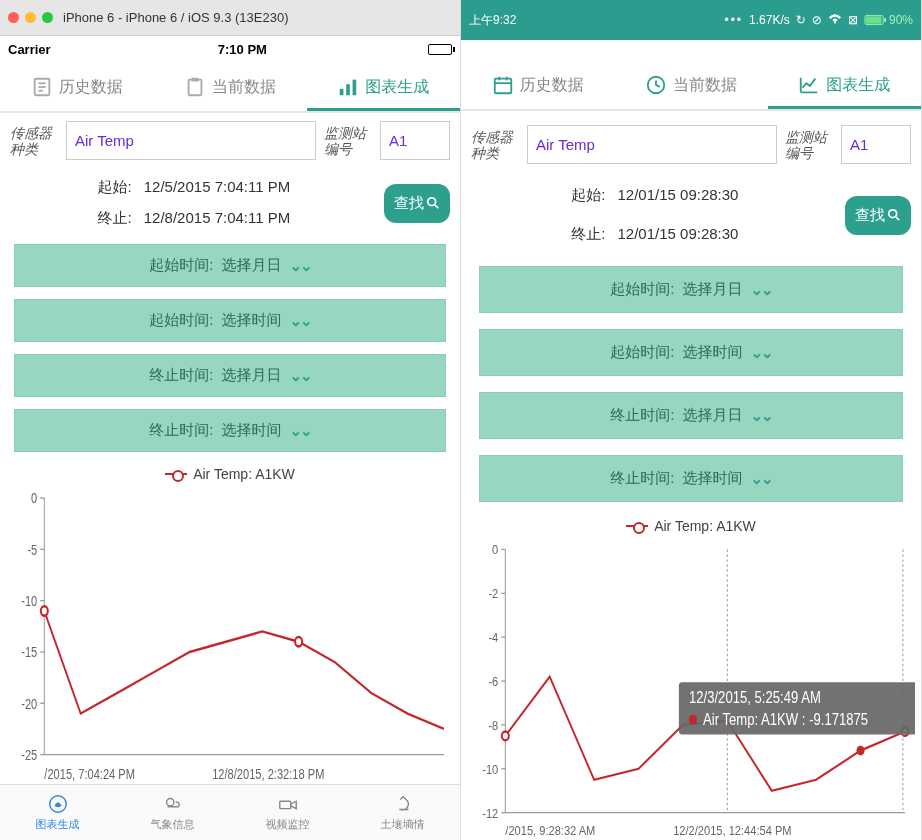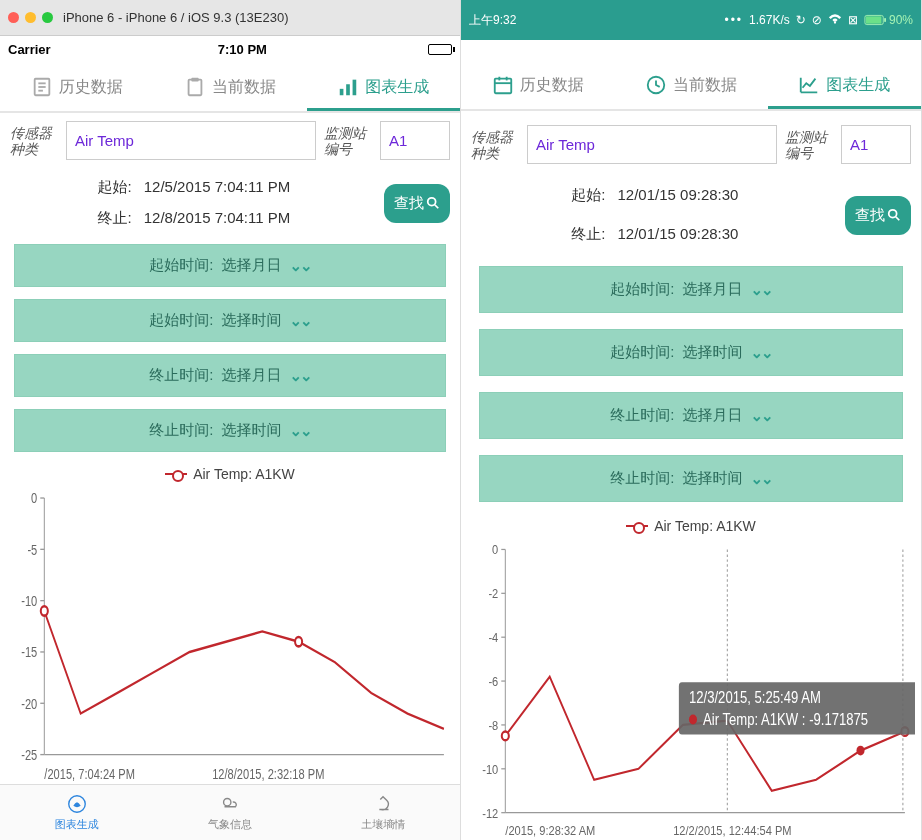--- a/index.html
+++ b/index.html
@@ -210,20 +210,27 @@
           <path d="M8 14 Q12 6 16 14 Q12 17 8 14" fill="#2e86de"></path>
         </svg>
       <span>图表生成</span>
     </div>
     <div class="titem">
       <svg viewBox="0 0 24 24">
           <circle cx="9" cy="10" r="4" fill="none" stroke="#888" stroke-width="1.5"></circle>
           <path d="M6 15 H18 A3 3 0 0 0 15 10" fill="none" stroke="#888" stroke-width="1.5"></path>
         </svg>
       <span>气象信息</span>
+    </div>
+    <div class="titem">
+      <svg viewBox="0 0 24 24">
+          <rect x="3" y="9" width="12" height="8" rx="1" fill="none" stroke="#888" stroke-width="1.5"></rect>
+          <path d="M15 12 L21 9 V17 L15 14" fill="none" stroke="#888" stroke-width="1.5"></path>
+        </svg>
+      <span>视频监控</span>
     </div>
     <div class="titem">
       <svg viewBox="0 0 24 24">
           <path d="M8 18 H18 M10 18 A6 6 0 0 0 16 8 L12 4 L9 7" fill="none" stroke="#888" stroke-width="1.5"></path>
         </svg>
       <span>土壤墒情</span>
     </div>
   </div>
 </div>
 

